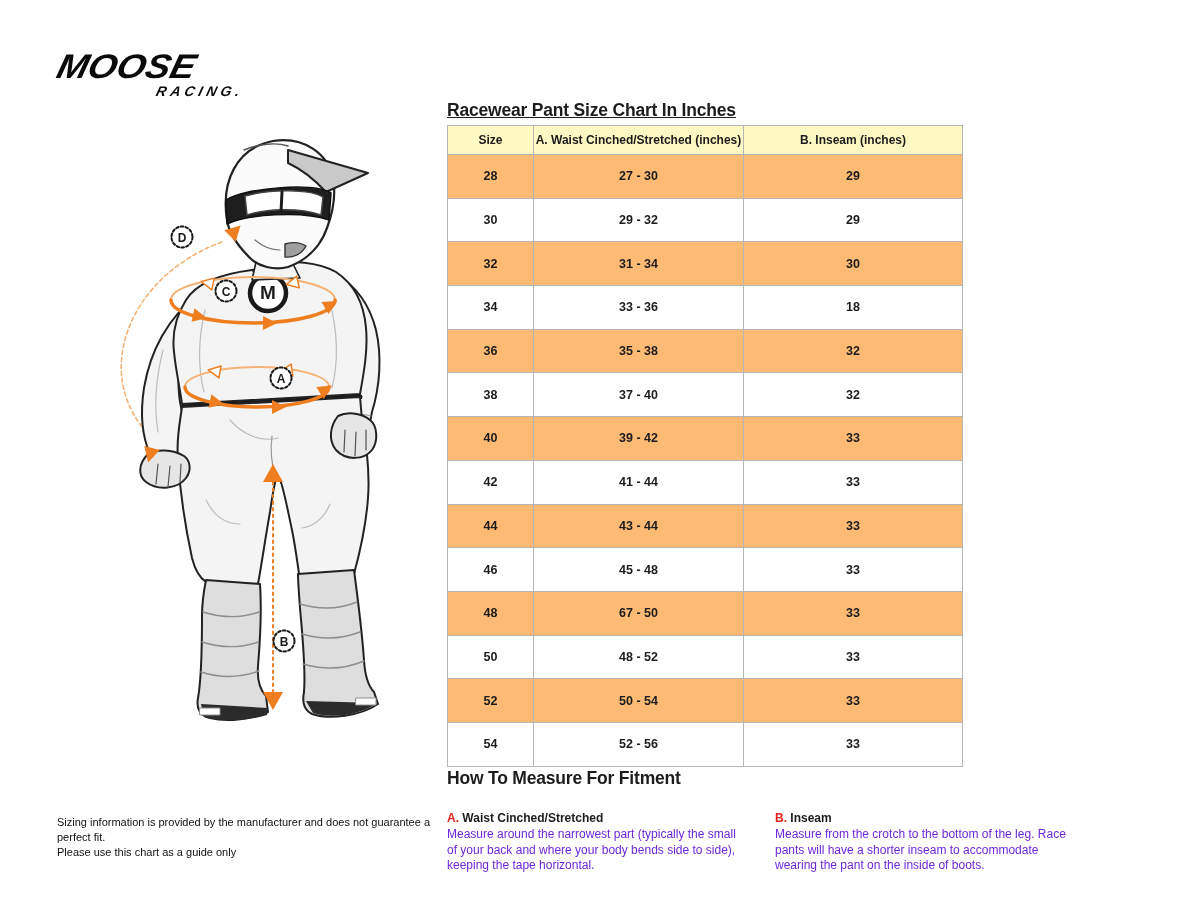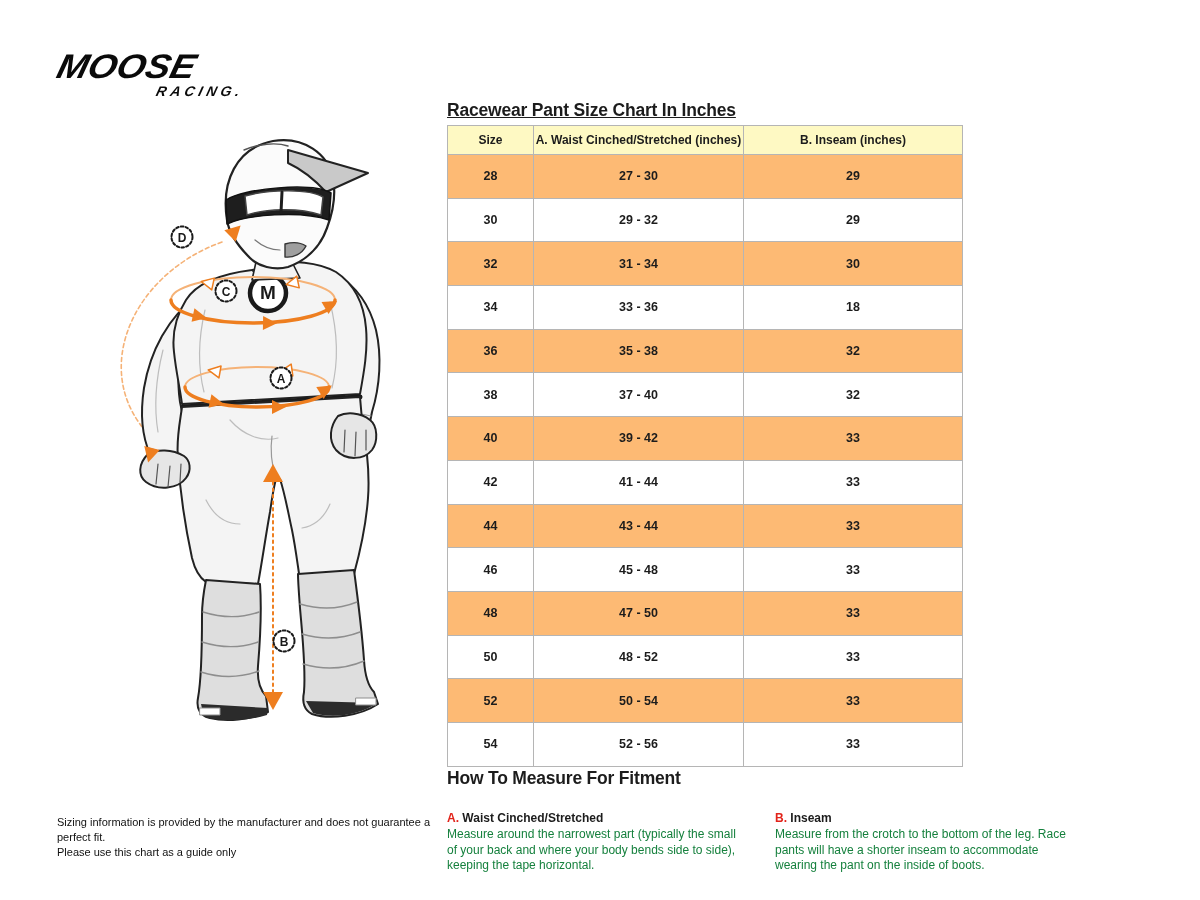--- a/index.html
+++ b/index.html
@@ -18,21 +18,21 @@
   .size-table th{height:26px;font-size:12px;background:#fef9c3;}
   .size-table td{height:40.7px;font-size:12.5px;background:#ffffff;}
   .size-table tr.stripe td{background:#fdba74;}
   
   .howto-title{position:absolute;left:447px;top:753px;font-size:17.5px;font-weight:700;letter-spacing:-0.2px;}
   .howto-col{position:absolute;top:780px;width:300px;margin-top:31px;}
   .howto-col.col-a{left:447px;}
   .howto-col.col-b{left:775px;width:306px;}
   .howto-label{font-size:12px;font-weight:700;margin-bottom:2px;}
   .howto-prefix{color:#e2231a;}
-  .howto-text{font-size:12px;line-height:15.5px;color:#15803d;}
+  .howto-text{font-size:12px;line-height:15.5px;color:#6d28d9;}
   
   .disclaimer{position:absolute;left:57px;top:815px;width:380px;font-size:11px;line-height:15px;color:#111;}
   
   .figure-wrap{position:absolute;left:30px;top:120px;width:400px;height:620px;}
   .marker-letter{font:700 12px "Liberation Sans",sans-serif;}
 </style>
 </head>
 <body>
 
 <div class="logo">
@@ -236,21 +236,21 @@
         <td>43 - 44</td>
         <td>33</td>
       </tr>
       <tr>
         <td>46</td>
         <td>45 - 48</td>
         <td>33</td>
       </tr>
       <tr class="stripe">
         <td>48</td>
-        <td>47 - 50</td>
+        <td>67 - 50</td>
         <td>33</td>
       </tr>
       <tr>
         <td>50</td>
         <td>48 - 52</td>
         <td>33</td>
       </tr>
       <tr class="stripe">
         <td>52</td>
         <td>50 - 54</td>

